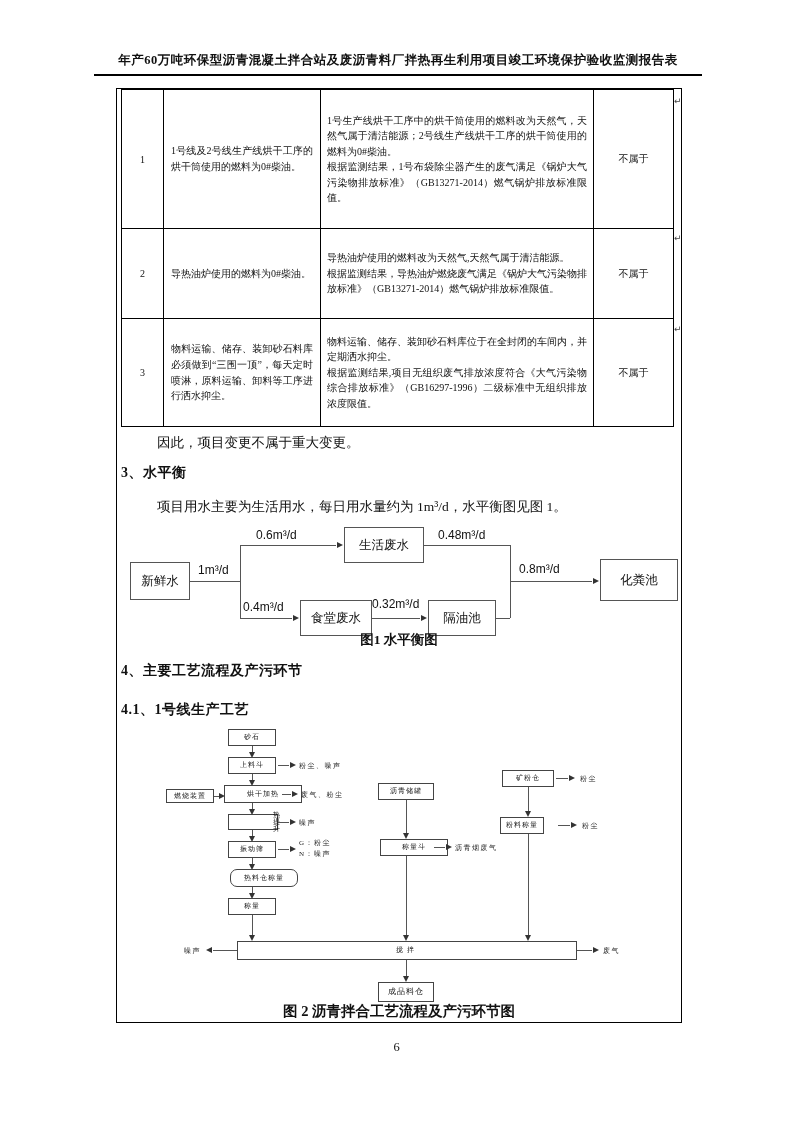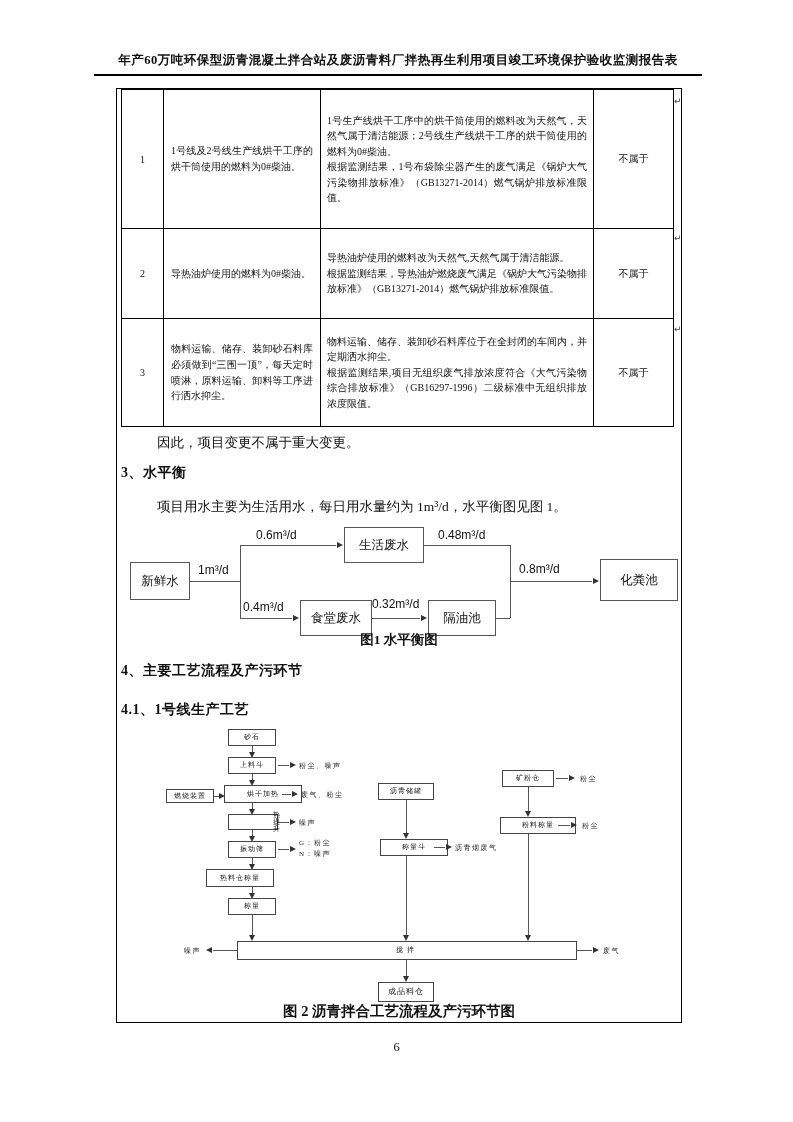--- a/index.html
+++ b/index.html
@@ -165,21 +165,21 @@
     <div class="tri-d" style="left:248.5px; top:836px;"></div>
 
     <div class="box f2box" style="left:228px; top:841px; width:48px; height:17px;">振动筛</div>
     <div class="hl" style="left:278px; top:849px; width:11px;"></div>
     <div class="tri-r" style="left:290px; top:845.5px;"></div>
     <div class="f2lbl" style="left:299px; top:839px;">G：粉尘</div>
     <div class="f2lbl" style="left:299px; top:850px;">N：噪声</div>
     <div class="vl" style="left:252px; top:858px; height:8px;"></div>
     <div class="tri-d" style="left:248.5px; top:864px;"></div>
 
-    <div class="box f2box" style="left:206px; top:869px; width:68px; height:18px;">热料仓称量</div>
+    <div class="box f2box" style="left:230px; top:869px; width:68px; height:18px;border-radius:7px;">热料仓称量</div>
     <div class="vl" style="left:252px; top:887px; height:8px;"></div>
     <div class="tri-d" style="left:248.5px; top:893px;"></div>
     <div class="box f2box" style="left:228px; top:898px; width:48px; height:17px;">称量</div>
     <div class="vl" style="left:252px; top:915px; height:22px;"></div>
     <div class="tri-d" style="left:248.5px; top:935px;"></div>
 
     <div class="box f2box" style="left:378px; top:783px; width:56px; height:17px;">沥青储罐</div>
     <div class="vl" style="left:406px; top:800px; height:34px;"></div>
     <div class="tri-d" style="left:402.5px; top:833px;"></div>
     <div class="box f2box" style="left:380px; top:839px; width:68px; height:17px;">称量斗</div>
@@ -188,21 +188,21 @@
     <div class="f2lbl" style="left:455px; top:844px;">沥青烟废气</div>
     <div class="vl" style="left:406px; top:856px; height:81px;"></div>
     <div class="tri-d" style="left:402.5px; top:935px;"></div>
 
     <div class="box f2box" style="left:502px; top:770px; width:52px; height:17px;">矿粉仓</div>
     <div class="hl" style="left:556px; top:778px; width:12px;"></div>
     <div class="tri-r" style="left:569px; top:774.5px;"></div>
     <div class="f2lbl" style="left:580px; top:775px;">粉尘</div>
     <div class="vl" style="left:528px; top:787px; height:26px;"></div>
     <div class="tri-d" style="left:524.5px; top:811px;"></div>
-    <div class="box f2box" style="left:500px; top:817px; width:76px; height:17px;">粉料称量</div>
+    <div class="box f2box" style="left:500px; top:817px; width:44px; height:17px;">粉料称量</div>
     <div class="hl" style="left:558px; top:825px; width:12px;"></div>
     <div class="tri-r" style="left:571px; top:821.5px;"></div>
     <div class="f2lbl" style="left:582px; top:822px;">粉尘</div>
     <div class="vl" style="left:528px; top:834px; height:103px;"></div>
     <div class="tri-d" style="left:524.5px; top:935px;"></div>
 
     <div class="box f2box" style="left:237px; top:941px; width:340px; height:19px; letter-spacing:4px;">搅拌</div>
     <div class="hl" style="left:213px; top:950px; width:24px;"></div>
     <div class="tri-l" style="left:206px; top:946.5px;"></div>
     <div class="f2lbl" style="left:184px; top:947px;">噪声</div>

